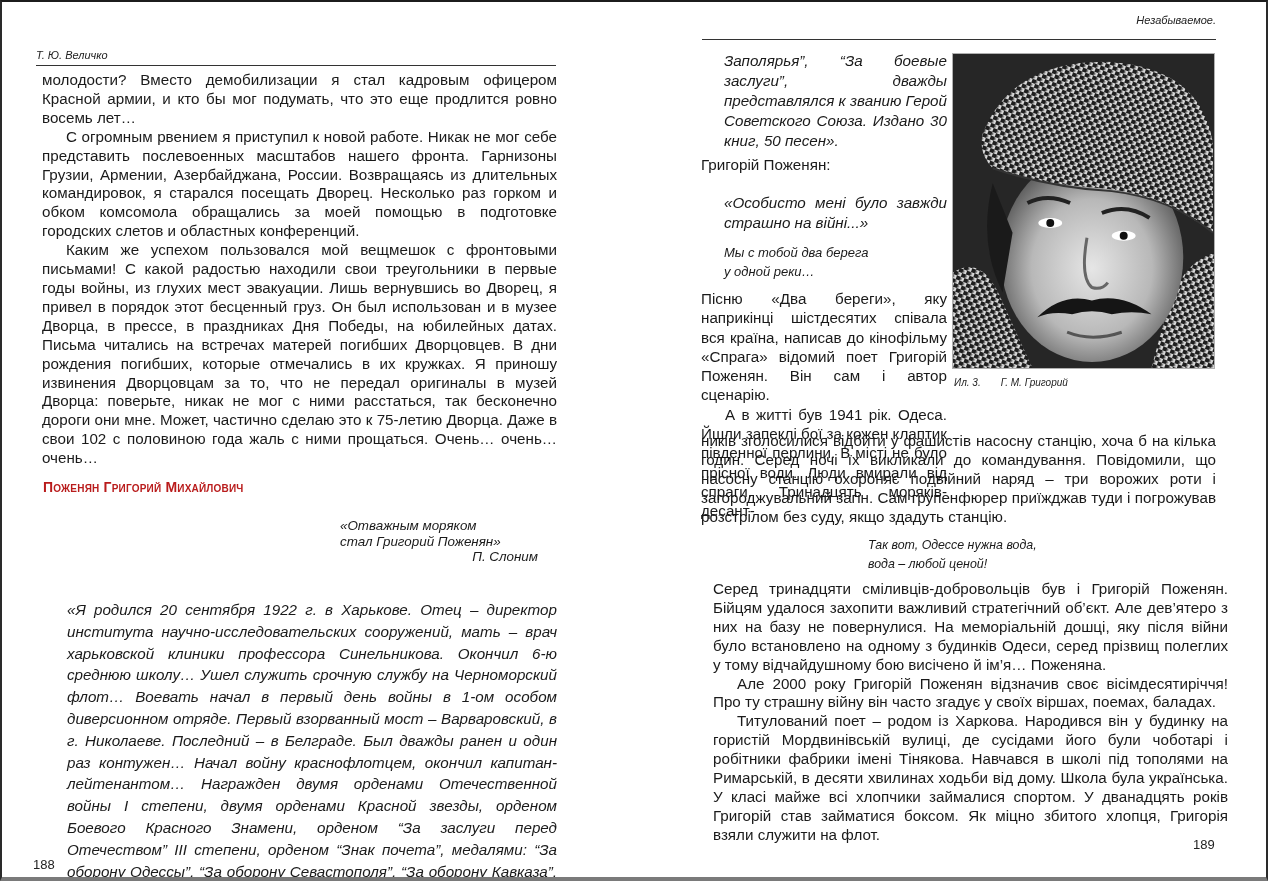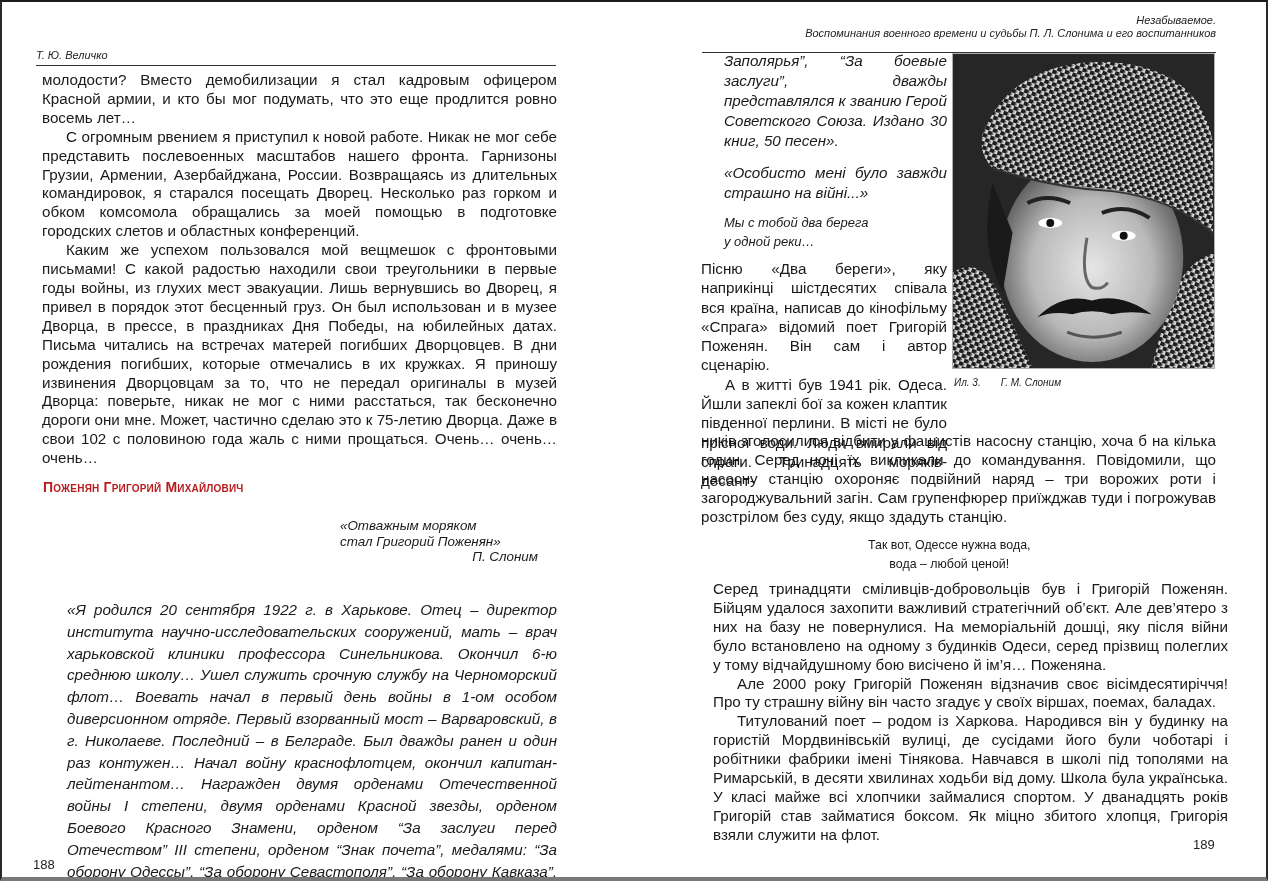--- a/index.html
+++ b/index.html
@@ -55,38 +55,38 @@
   }
 
   .page-number { position: absolute; font-size: 13px; color: #222; }
   .left .page-number { left: 33px; top: 837px; }
   .right .page-number { left: 559px; top: 837px; }
 
   
   .right .col-narrow { position: absolute; left: 67px; top: 51px; width: 246px; }
   .right .it-block { font-style: italic; font-size: 15.2px; line-height: 20px; text-align: justify; padding-left: 23px; }
   .right .speaker { font-size: 15.2px; line-height: 20px; margin-top: 4px; }
-  .right .it-block2 { font-style: italic; font-size: 15.2px; line-height: 20px; padding-left: 23px; margin-top: 12px; text-align: justify; }
+  .right .it-block2 { font-style: italic; font-size: 15.2px; line-height: 20px; padding-left: 23px; margin-top: 18px; text-align: justify; }
   .right .poem { font-style: italic; font-size: 13px; line-height: 19px; padding-left: 23px; margin-top: 10px; }
   .right .narrow-text { margin-top: 8px; font-size: 15.2px; line-height: 19.3px; text-align: justify; }
 
   .photo {
     position: absolute; left: 318px; top: 53px; width: 263px; height: 316px;
     border: 1px solid #b0b0b0; box-sizing: border-box; overflow: hidden;
     background: #2a2a2a;
   }
   .photo svg { display: block; width: 100%; height: 100%; }
   .caption {
     position: absolute; left: 320px; top: 377px; font-size: 10px; font-style: italic; color: #222;
   }
   .caption .cap-num { display: inline-block; width: 44px; }
 
   .right .wide1 { position: absolute; left: 67px; top: 432px; width: 515px; }
   .right .poem2 {
-    position: absolute; left: 234px; top: 536px; font-size: 12.4px; line-height: 19px; text-align: center;
+    position: absolute; left: 234px; top: 536px; font-style: italic; font-size: 12.4px; line-height: 19px;
   }
   .right .wide2 { position: absolute; left: 79px; top: 580px; width: 515px; }
 </style>
 </head>
 <body>
 
 <div class="page left">
   <div class="running-head">Т. Ю. Величко</div>
 
   <div class="main body-text">
@@ -104,25 +104,25 @@
   </div>
 
   <div class="quote">«Я родился 20 сентября 1922 г. в Харькове. Отец – директор института научно-исследовательских сооружений, мать – врач харьковской клиники профессора Синельникова. Окончил 6-ю среднюю школу… Ушел служить срочную службу на Черноморский флот… Воевать начал в первый день войны в 1-ом особом диверсионном отряде. Первый взорванный мост – Варваровский, в г. Николаеве. Последний – в Белграде. Был дважды ранен и один раз контужен… Начал войну краснофлотцем, окончил капитан-лейтенантом… Награжден двумя орденами Отечественной войны I степени, двумя орденами Красной звезды, орденом Боевого Красного Знамени, орденом “За заслуги перед Отечеством” III степени, орденом “Знак почета”, медалями: “За оборону Одессы”, “За оборону Севастополя”, “За оборону Кавказа”, “За освобождение Белграда”, “За оборону Советского</div>
 
   <div class="page-number">188</div>
 </div>
 
 <div class="page right">
   <div class="running-head">
     <div>Незабываемое.</div>
-    <div>Воспоминания военного времени и судьбы П. Л. Слонима и его воспитанников</div>
   </div>
 
   <div class="col-narrow">
     <div class="it-block">Заполярья”, “За боевые заслуги”, дважды представлялся к званию Герой Советского Союза. Издано 30 книг, 50 песен».</div>
+    <div class="speaker">Григорій Поженян:</div>
     <div class="it-block2">«Особисто мені було завжди страшно на війні...»</div>
     <div class="poem">
       <div>Мы с тобой два берега</div>
       <div>у одной реки…</div>
     </div>
     <div class="narrow-text">
       <p style="margin:0">Пісню «Два береги», яку наприкінці шістдесятих співала вся країна, написав до кінофільму «Спрага» відомий поет Григорій Поженян. Він сам і автор сценарію.</p>
       <p style="margin:0" class="indent">А в житті був 1941 рік. Одеса. Йшли запеклі бої за кожен клаптик південної перлини. В місті не було прісної води. Люди вмирали від спраги. Тринадцять моряків-десант-</p>
     </div>
   </div>
@@ -163,21 +163,21 @@
 
       <path d="M135 185 Q128 225 140 235 Q150 238 156 230" stroke="#666" stroke-width="3" fill="none"></path>
 
       <path d="M85 265 Q110 240 140 248 Q170 240 200 262 Q180 258 160 262 Q140 256 120 262 Q100 258 85 265z" fill="#151515"></path>
 
       <path d="M115 280 Q140 290 170 280" stroke="#555" stroke-width="3" fill="none"></path>
     </svg>
   </div>
   <div class="caption">
     <span class="cap-num">Ил. 3.</span>
-    <span>Г. М. Слоним</span>
+    <span>Г. М. Григорий</span>
   </div>
 
   <div class="wide1 body-text">
     <p>ників зголосилися відбити у фашистів насосну станцію, хоча б на кілька годин. Серед ночі їх викликали до командування. Повідомили, що насосну станцію охороняє подвійний наряд – три ворожих роти і загороджувальний загін. Сам групенфюрер приїжджав туди і погрожував розстрілом без суду, якщо здадуть станцію.</p>
   </div>
 
   <div class="poem2">
     <div>Так вот, Одессе нужна вода,</div>
     <div>вода – любой ценой!</div>
   </div>

